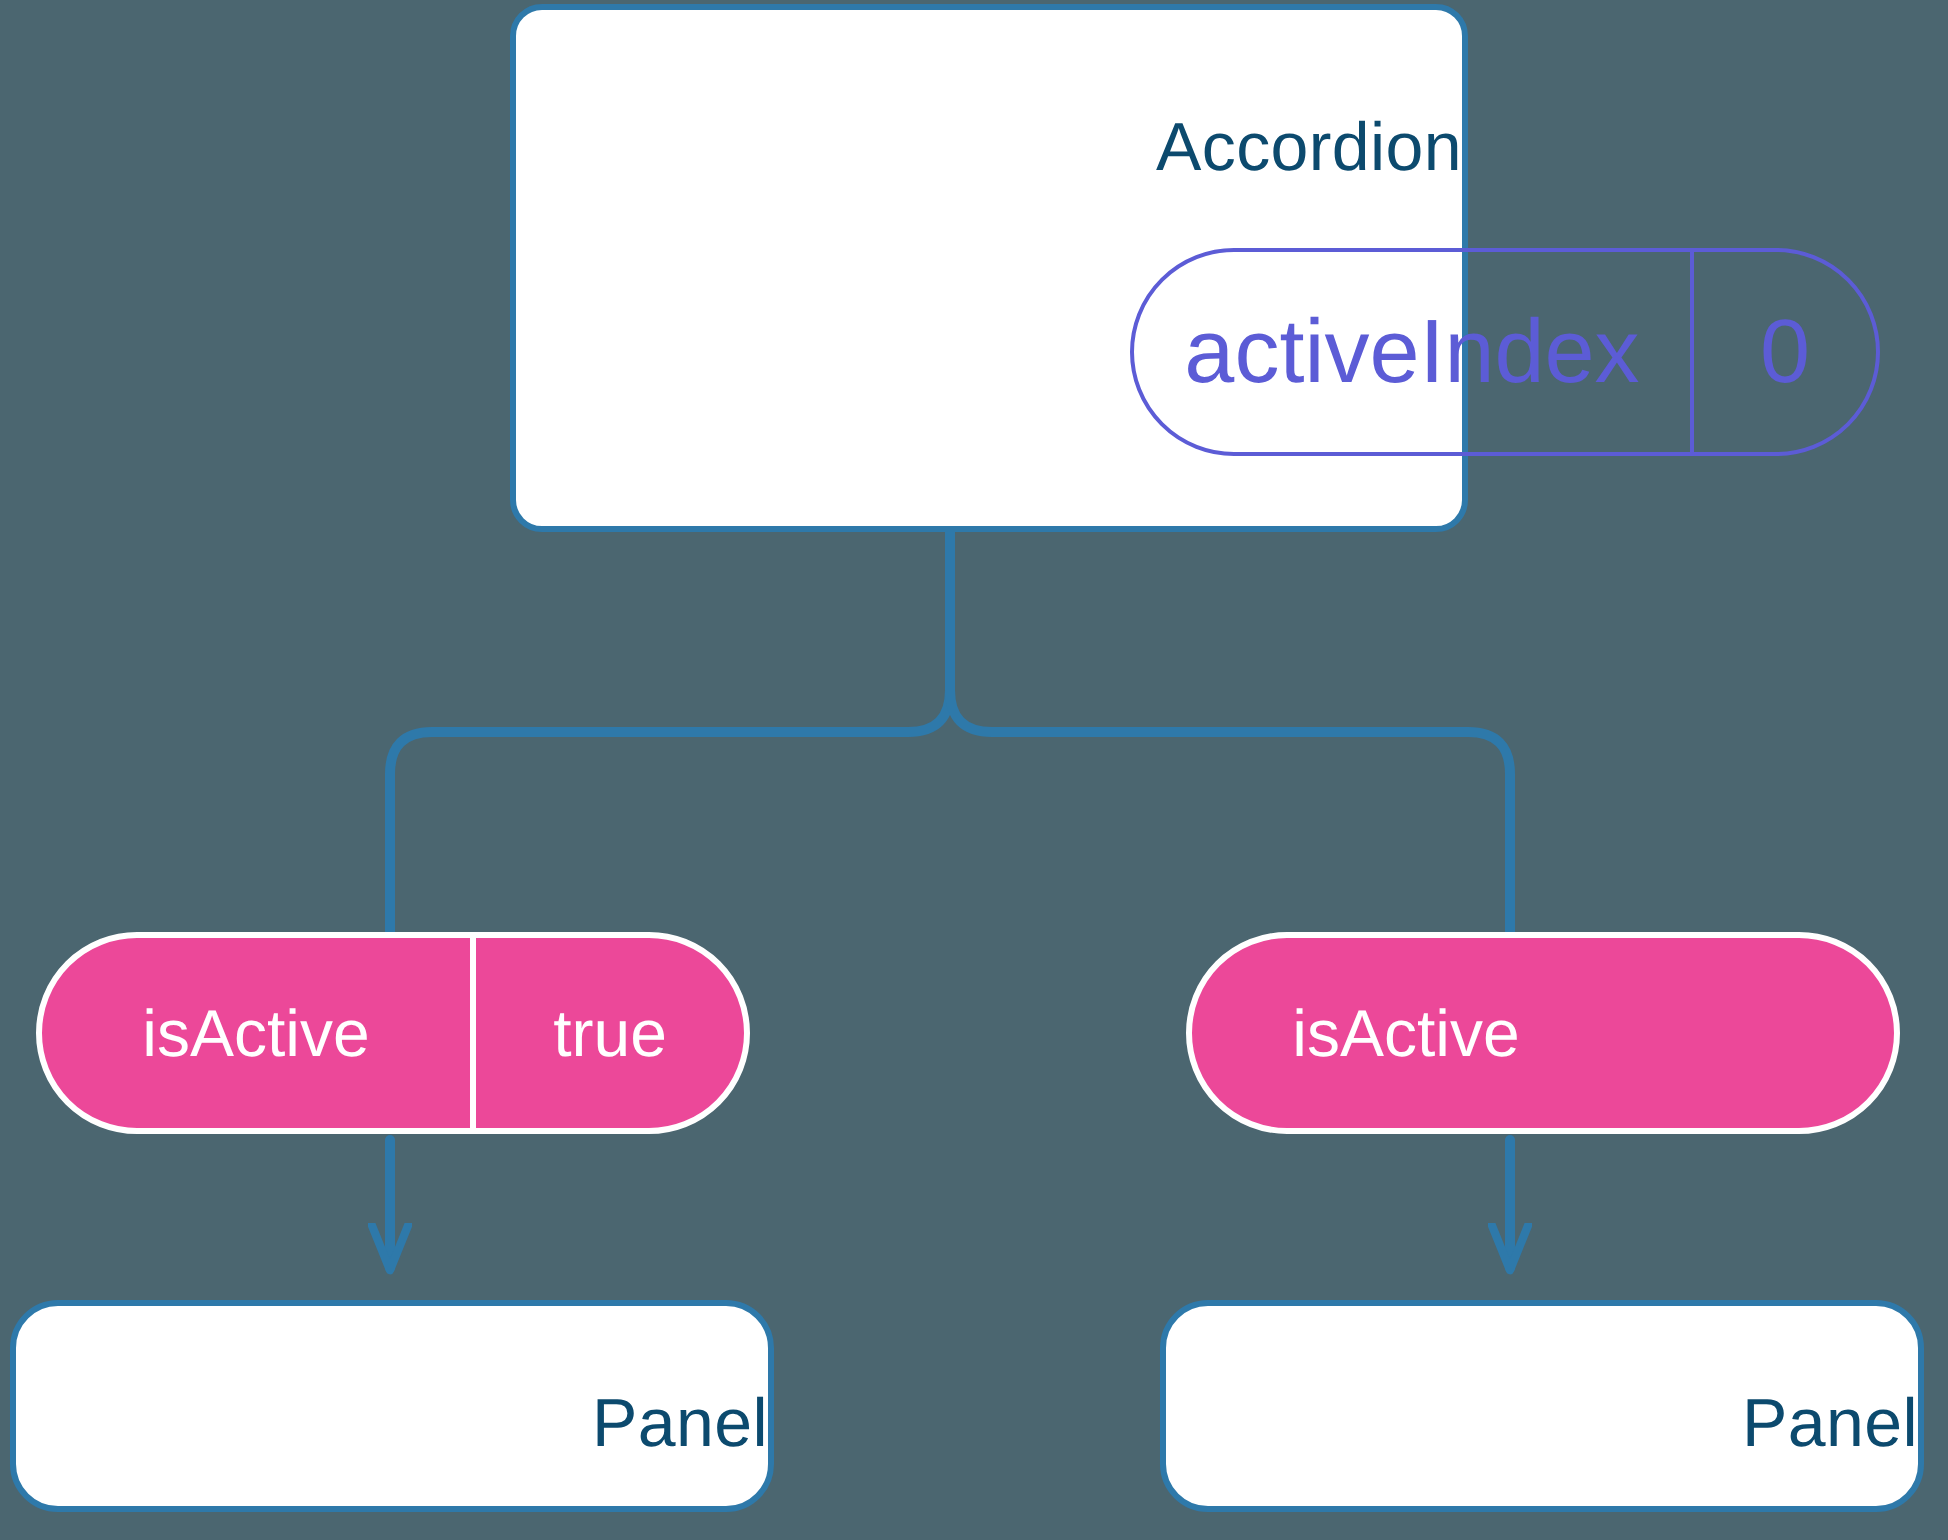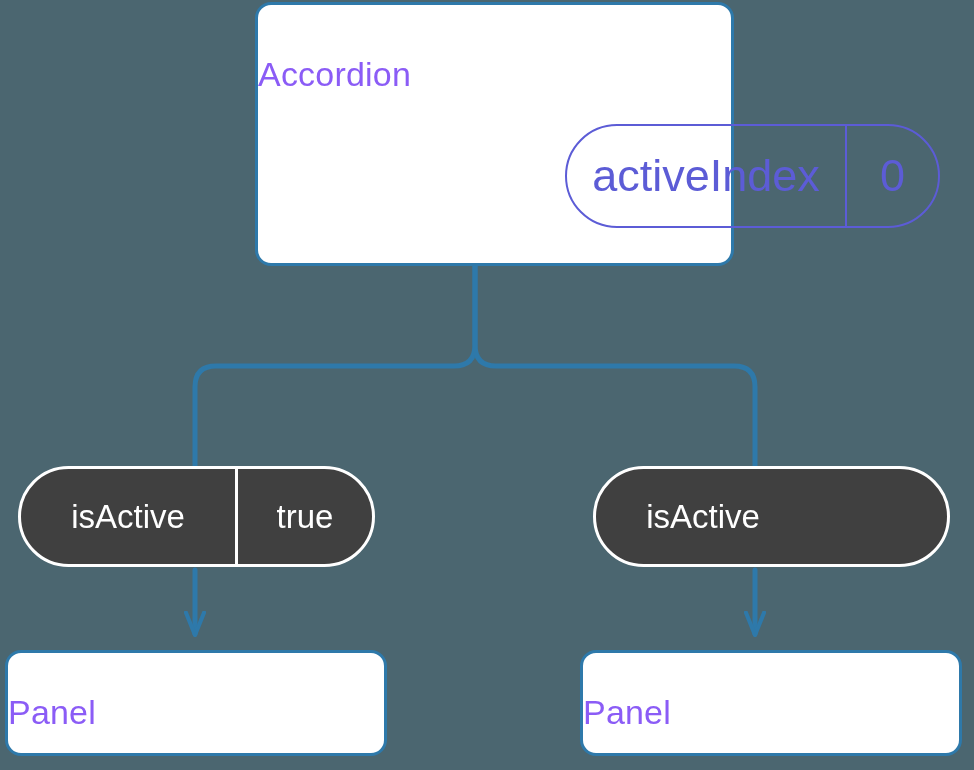--- a/index.html
+++ b/index.html
@@ -31,25 +31,25 @@
 
   
   .comp-box {
     position: absolute;
     box-sizing: border-box;
     background: #ffffff;
     border: 3px solid #2e79aa;
     border-radius: 16px;
   }
   .comp-title {
-    color: #8b5cf6;
+    color: #0c4a6e;
     font-size: 34px;
     font-weight: 400;
     letter-spacing: 0.2px;
-    text-align: left;
+    text-align: right;
     white-space: nowrap;
   }
 
   
   #accordion-box {
     left: 255px;
     top: 2px;
     width: 479px;
     height: 264px;
   }
@@ -57,20 +57,21 @@
     position: absolute;
     left: 0;
     right: 0;
     top: 50px;
   }
 
   
   .panel-box {
     height: 106px;
     top: 650px;
+    border-radius: 24px;
   }
   #panel-box-left  { left: 5px;   width: 382px; }
   #panel-box-right { left: 580px; width: 382px; }
   .panel-box .comp-title {
     position: absolute;
     left: 0;
     right: 0;
     top: 40px;
   }
 
@@ -102,21 +103,21 @@
     color: #5c5cd6;
     font-size: 45px;
   }
   .pill--outline .pill-val {
     border-left: 2px solid #5c5cd6;
   }
 
   
   .pill--filled {
     border: 3px solid #ffffff;
-    background: #404040;
+    background: #ec4899;
   }
   .pill--filled .pill-key,
   .pill--filled .pill-val {
     color: #ffffff;
     font-size: 33px;
   }
   .pill--filled .pill-val {
     border-left: 3px solid #ffffff;
   }
 

